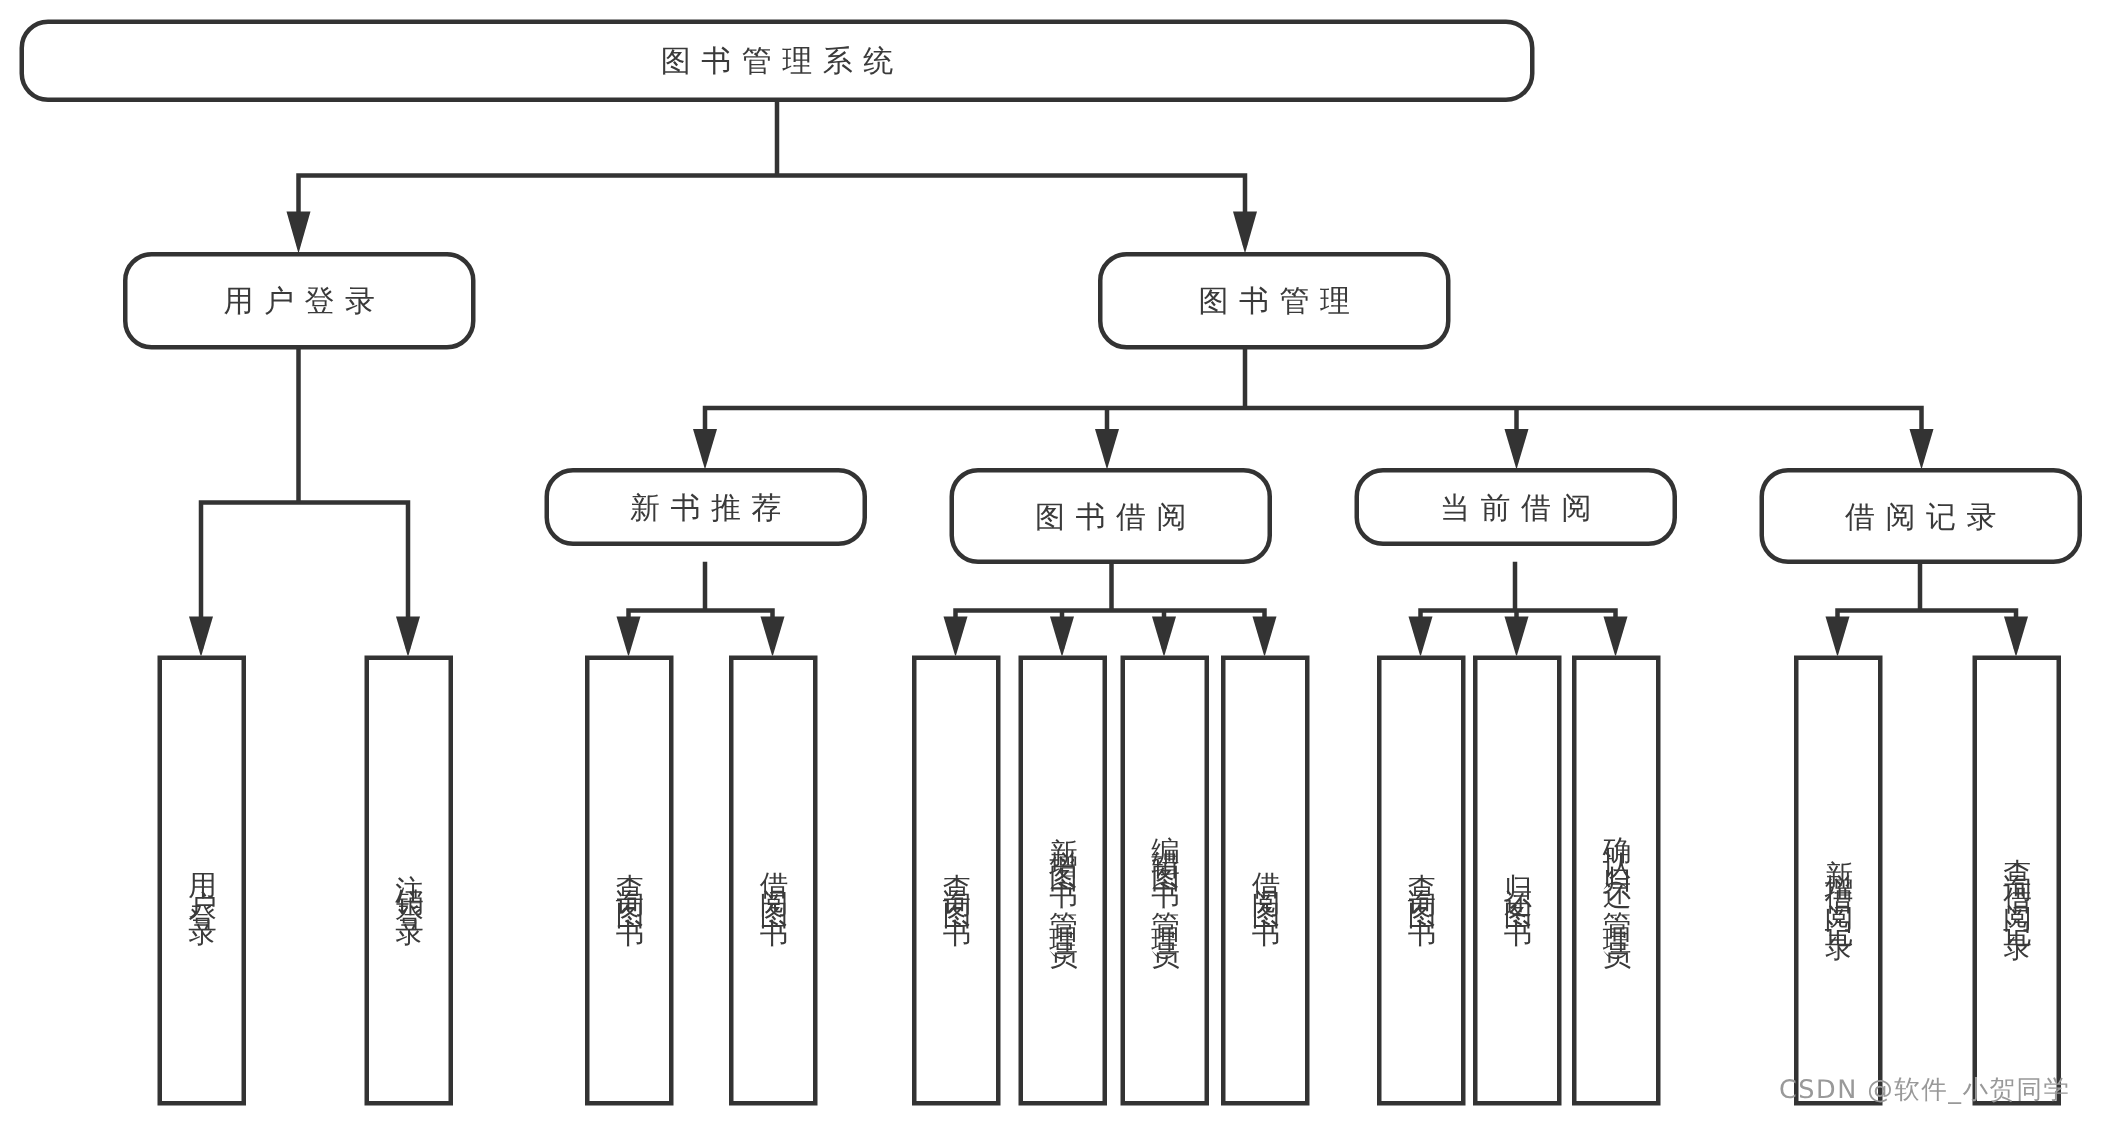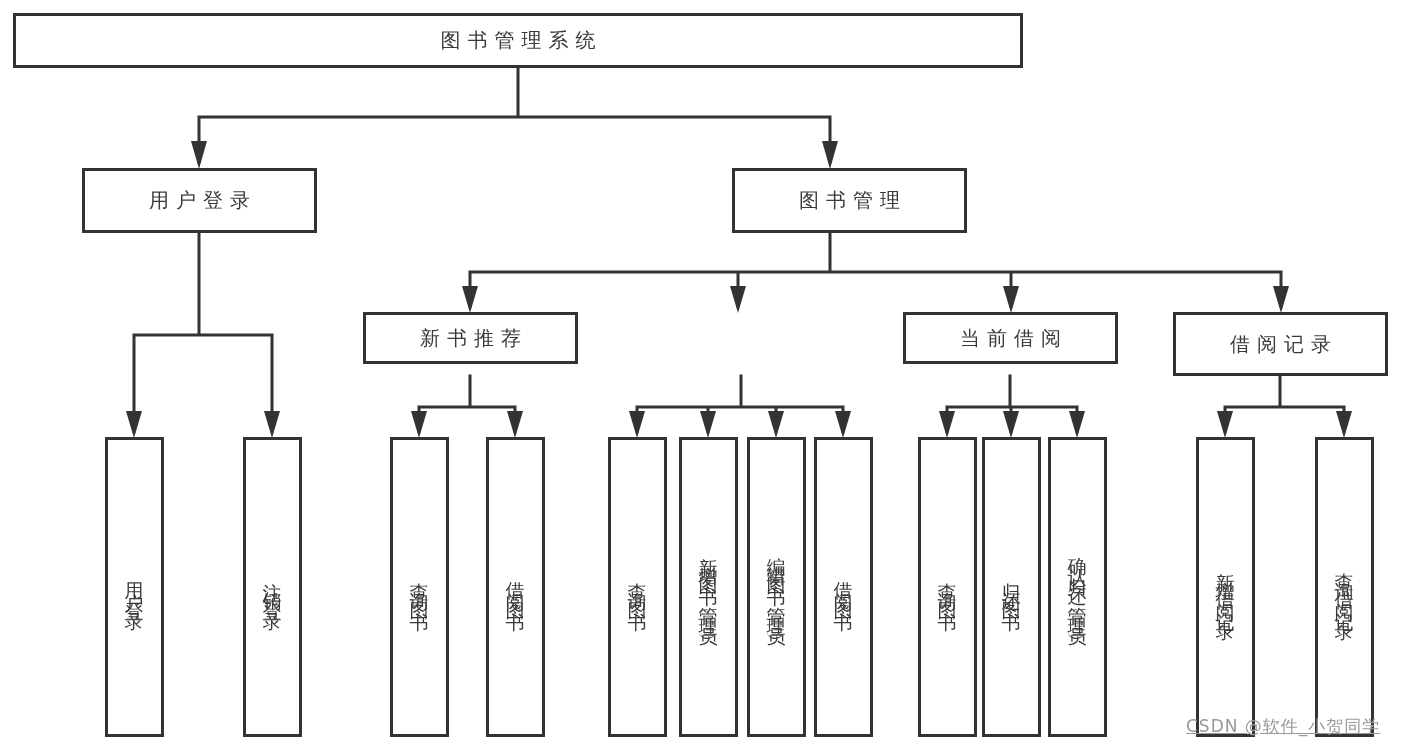--- a/index.html
+++ b/index.html
@@ -13,39 +13,38 @@
     overflow:hidden;
   }
   .wires { position:absolute; left:0; top:0; width:1405px; height:747px; }
   .box {
     position:absolute;
     background:#ffffff;
     border:3px solid #333333;
     display:flex; align-items:center; justify-content:center;
     color:#3a3a3a;
   }
-  .h { font-size:20px; letter-spacing:7px; padding-left:7px; white-space:nowrap; }
+  .h { font-size:20px; letter-spacing:7px; padding-left:7px; white-space:nowrap;border-radius:19px; }
   .v { }
   .vt {
     writing-mode:vertical-rl;
     text-orientation:mixed;
     font-size:19px;
     letter-spacing:10px;
     line-height:1;
     white-space:nowrap;
   }
   .watermark {
     position:absolute;
     left:1186px; top:715px;
     font-size:17px;
     letter-spacing:1px;
     color:#999999;
     z-index:10;
     white-space:nowrap;
-    text-decoration:underline;
   }
 </style>
 </head>
 <body>
 
 <div class="stage">
 
   <svg class="wires" width="1405" height="747" viewBox="0 0 1405 747" aria-hidden="true">
     <path fill="none" stroke="#333333" stroke-width="3" stroke-linecap="square" d="
       M518 68 V117 M199 117 H830 M199 117 V162 M830 117 V162
@@ -77,20 +76,21 @@
       <polygon points="1336,411 1352,411 1344,438"></polygon>
     </g>
   </svg>
 
   <div class="box h" style="left:13px; top:13px; width:1010px; height:55px;">图书管理系统</div>
 
   <div class="box h" style="left:82px; top:168px; width:235px; height:65px;">用户登录</div>
   <div class="box h" style="left:712px; top:168px; width:235px; height:65px;margin-left:20px;">图书管理</div>
 
   <div class="box h" style="left:363px; top:312px; width:215px; height:52px;">新书推荐</div>
+  <div class="box h" style="left:633px; top:312px; width:215px; height:64px;">图书借阅</div>
   <div class="box h" style="left:903px; top:312px; width:215px; height:52px;">当前借阅</div>
   <div class="box h" style="left:1173px; top:312px; width:215px; height:64px;font-family:Liberation Mono, monospace;">借阅记录</div>
 
   <div class="box v" style="left:105px; top:437px; width:59px; height:300px;">
     <span class="vt">用户登录</span>
   </div>
   <div class="box v" style="left:243px; top:437px; width:59px; height:300px;">
     <span class="vt">注销登录</span>
   </div>
 

